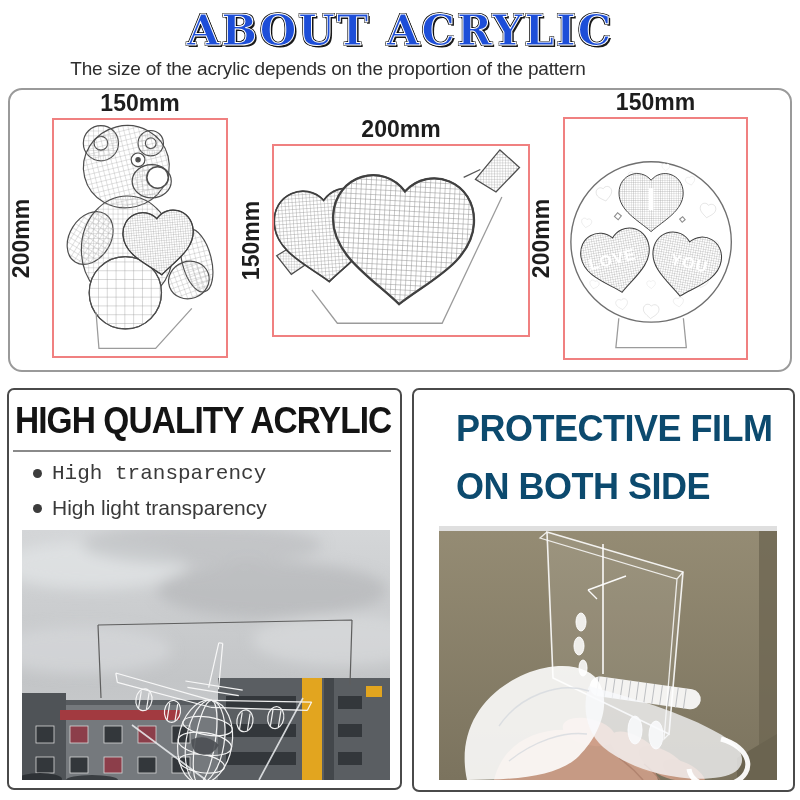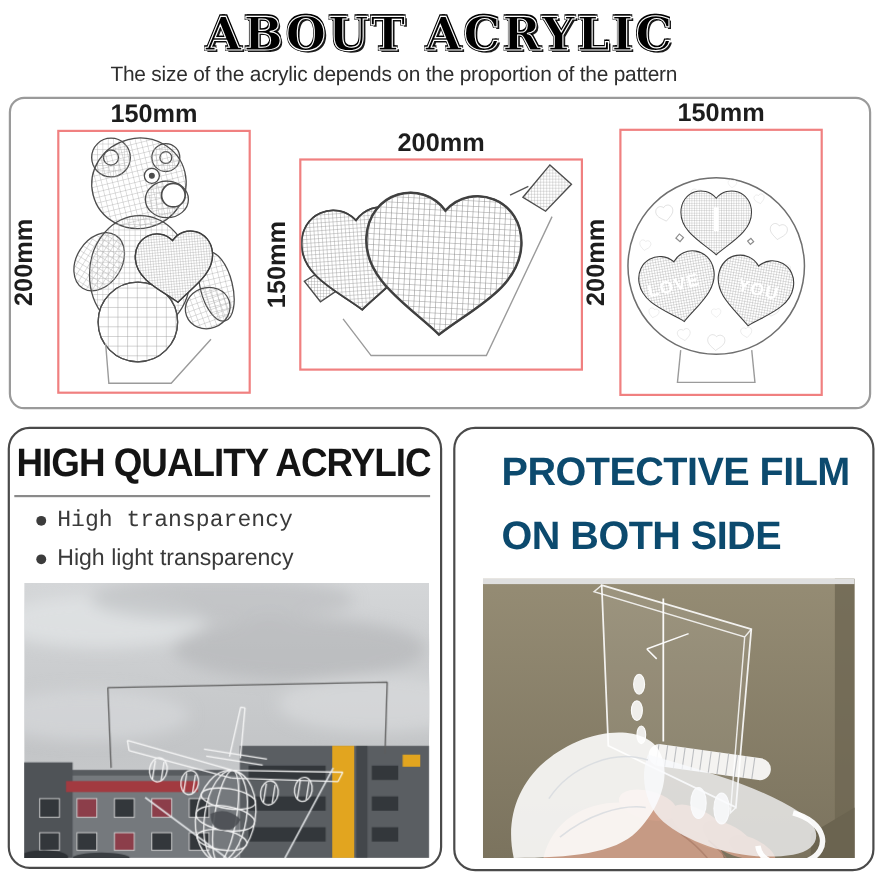--- a/index.html
+++ b/index.html
@@ -1,33 +1,33 @@
 <!DOCTYPE html>
 <html><head>
 <meta charset="utf-8">
 <style>
   html,body{margin:0;padding:0;background:#fff;}
   .page{position:relative;width:800px;height:800px;background:#fff;overflow:hidden;
         font-family:"Liberation Sans",sans-serif;color:#1a1a1a;}
   
   .title{position:absolute;left:0;top:6px;width:800px;text-align:center;
          font-family:"DejaVu Serif",serif;font-weight:700;font-size:42px;letter-spacing:2px;
-         color:#000000;-webkit-text-stroke:1px #ffffff;
+         color:#1d4ed8;-webkit-text-stroke:1px #ffffff;
          text-shadow:-1px -1px 0 #000,1px -1px 0 #000,-1px 1px 0 #000,2px 2px 0 #1a1a1a;}
   .subtitle{position:absolute;left:0;top:58px;width:656px;text-align:center;
-            font-size:19px;font-weight:500;color:#2e2e2e;letter-spacing:-0.2px;margin-left:30px;}
+            font-size:19px;font-weight:500;color:#2e2e2e;letter-spacing:-0.2px;}
   
   .size-box{position:absolute;left:8px;top:88px;width:780px;height:280px;
             border:2px solid #9a9a9a;border-radius:14px;background:#fff;}
   .red-rect{position:absolute;border:2px solid #f08080;background:#fff;}
   .dim-top{position:absolute;text-align:center;font-size:23px;font-weight:600;color:#1d1d1d;}
   .dim-left{position:absolute;display:flex;align-items:center;justify-content:center;}
   .dim-left span{transform:rotate(-90deg);white-space:nowrap;font-size:23px;font-weight:600;color:#1d1d1d;}
   
-  .panel{position:absolute;border:2px solid #4a4a4a;border-radius:20px;background:#fff;}
+  .panel{position:absolute;border:2px solid #4a4a4a;border-radius:7px;background:#fff;}
   .panel-left{left:7px;top:388px;width:391px;height:398px;}
   .panel-right{left:412px;top:388px;width:379px;height:400px;}
   .q-title{position:absolute;left:6px;top:10px;font-size:36px;font-weight:700;color:#141414;
            letter-spacing:-1px;transform:scaleX(0.93);transform-origin:left;white-space:nowrap;}
   .q-rule{position:absolute;left:4px;top:60px;width:378px;height:0;border-top:2px solid #8a8a8a;}
   .bullet-row{position:absolute;left:24px;display:flex;align-items:center;gap:10px;}
   .bullet-dot{width:9px;height:9px;border-radius:50%;background:#3c3c3c;flex:0 0 auto;}
   .bullet-text{font-size:21px;font-weight:500;color:#3a3a3a;}
   .f-title{position:absolute;left:42px;font-size:36px;font-weight:700;color:#0c4a6e;letter-spacing:-0.5px;white-space:nowrap;}
   .photo{position:absolute;display:block;}

